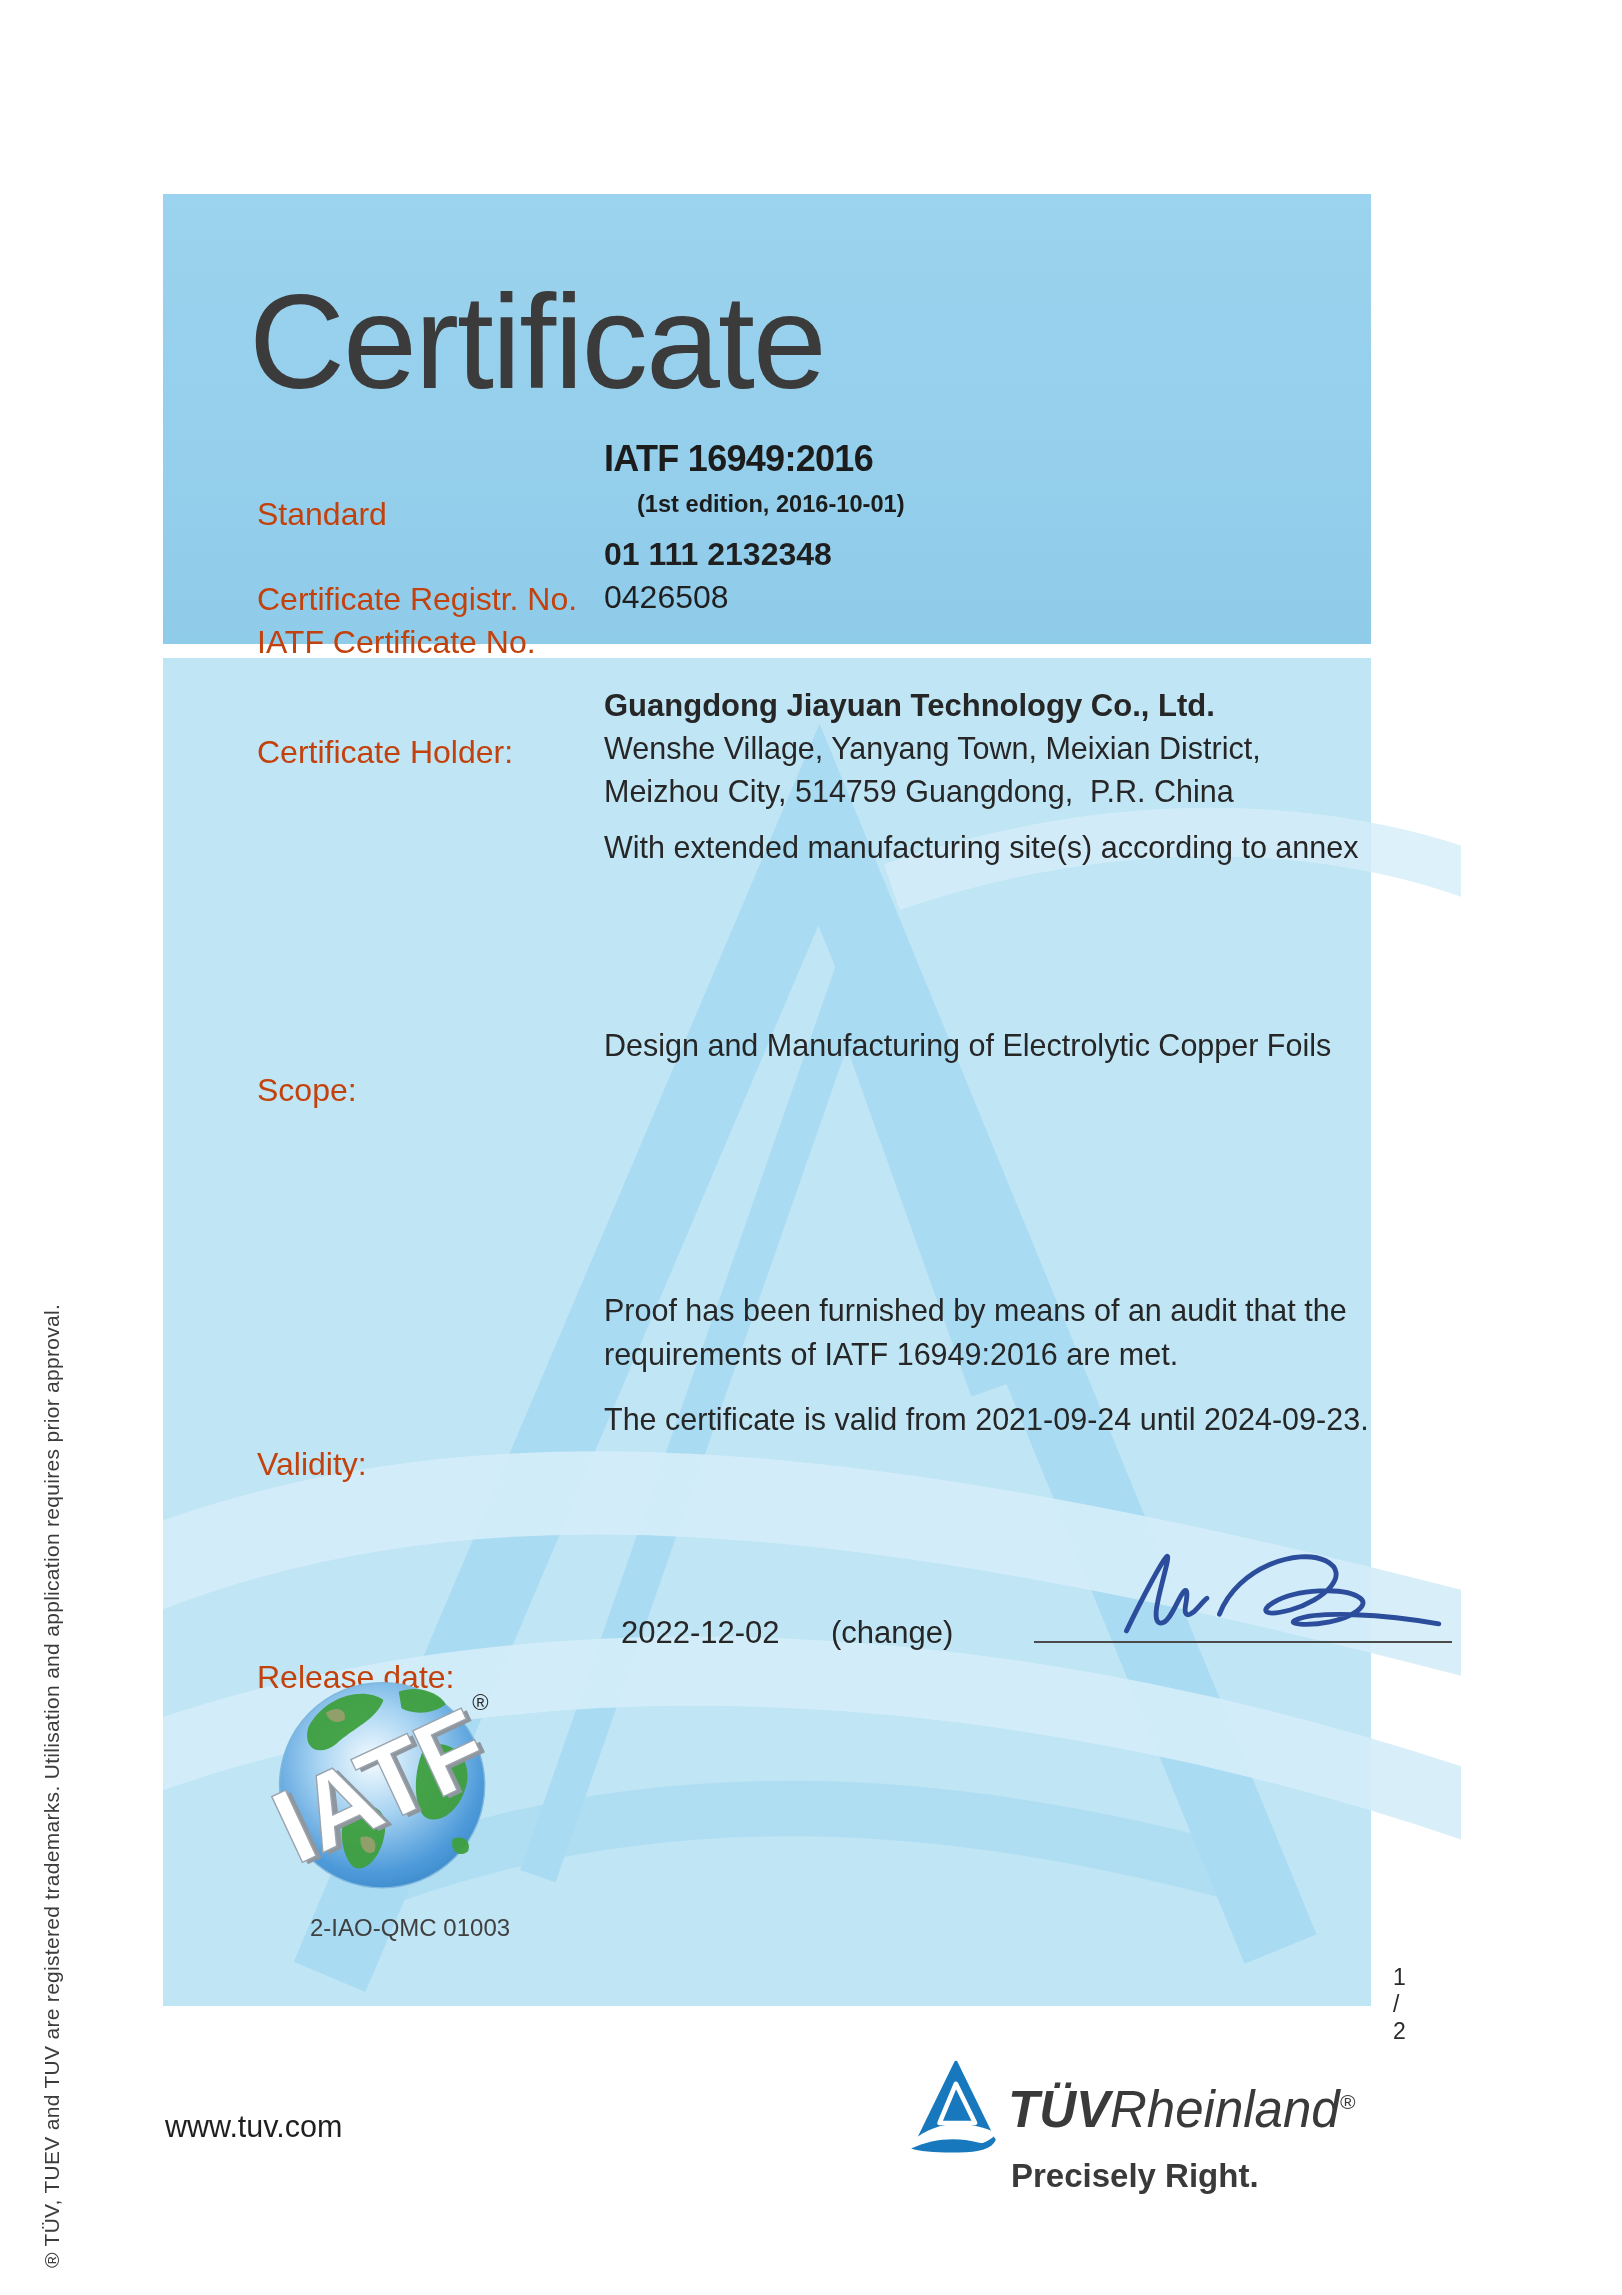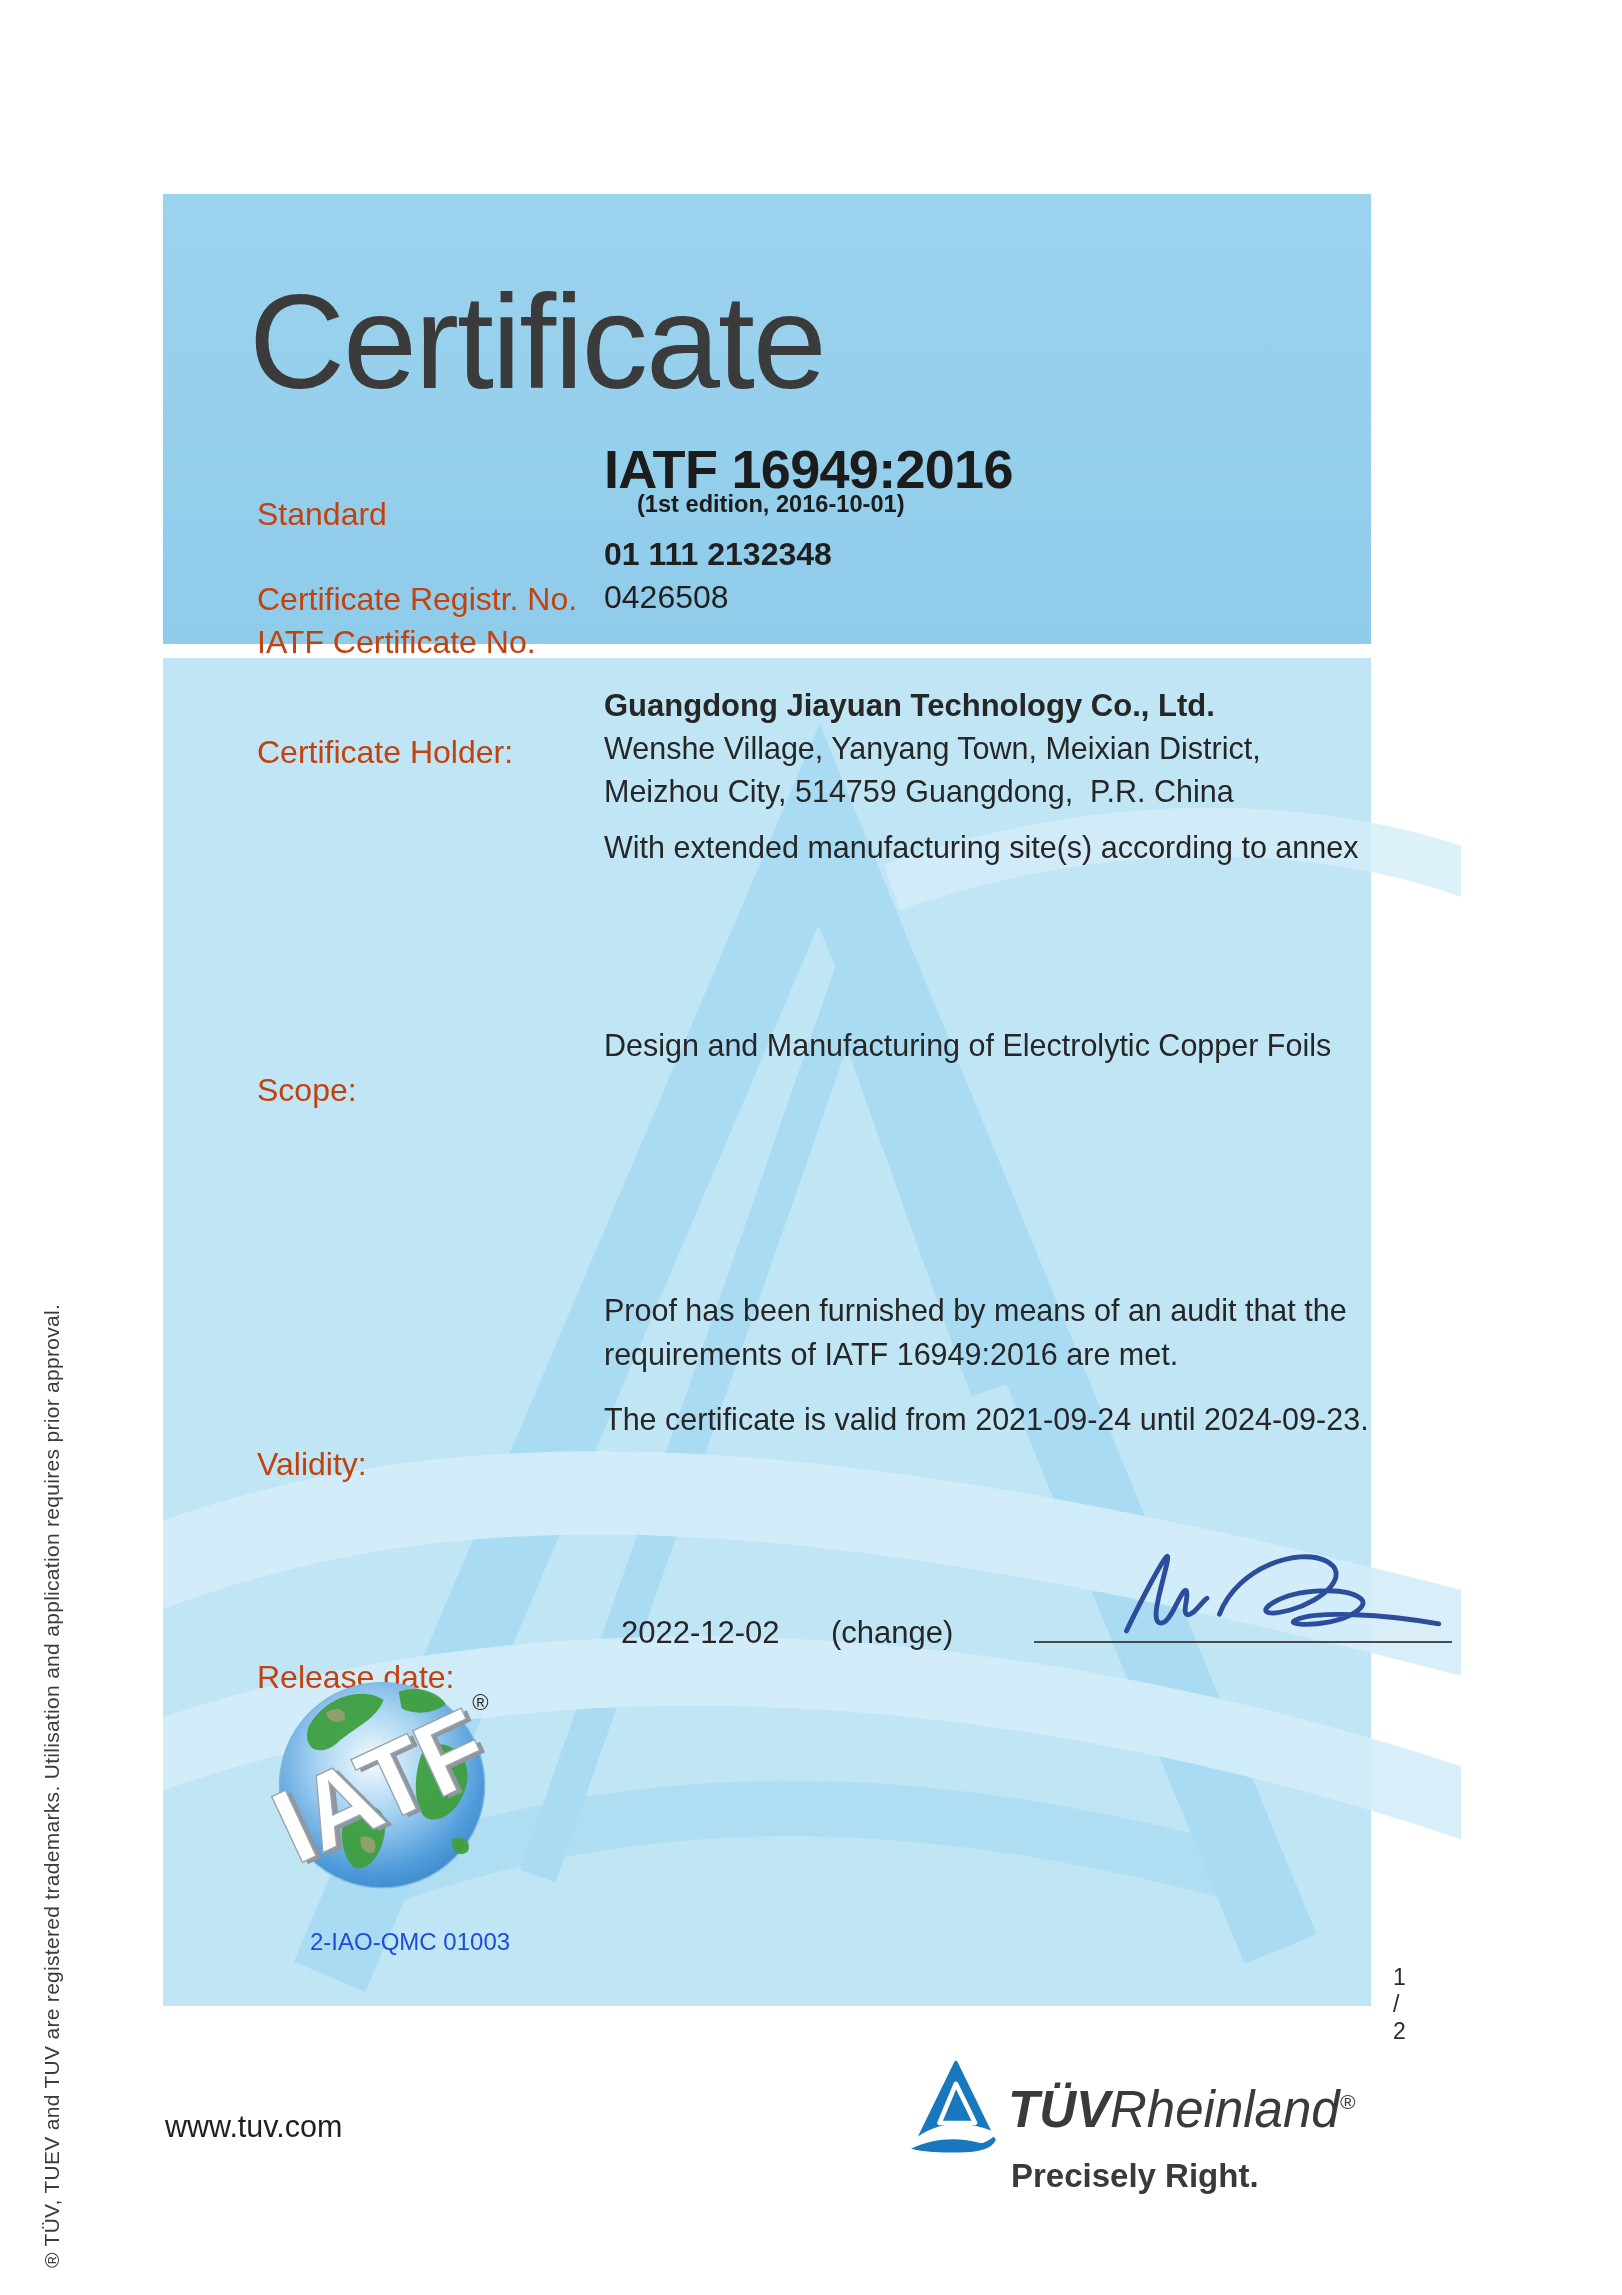--- a/index.html
+++ b/index.html
@@ -26,31 +26,31 @@
   }
   .wm{position:absolute;left:0;top:464px;width:1298px;height:1348px;pointer-events:none;}
   .abs{position:absolute;white-space:pre-wrap;}
   .title{
     left:86px;top:82px;font-size:133px;line-height:1;color:#3b3b3b;
     letter-spacing:-2.1px;font-weight:400;
   }
   .lbl{font-size:32px;color:#c2410c;margin-top:44px;}
   .val{font-size:30.5px;color:#262626;}
   .b{font-weight:700;}
-  .std-val{font-size:54px;letter-spacing:-0.7px;color:#1c1c1c;}
+  .std-val{font-size:36px;letter-spacing:-0.7px;color:#1c1c1c;}
   .edition{font-size:23.6px;color:#1c1c1c;margin-left:32px;}
   .num{font-size:32px;color:#1f1f1f;}
   .issuer{
     left:871px;top:1459px;width:389px;text-align:right;
     font-size:25px;line-height:31px;color:#333333;
   }
   .sig-line{position:absolute;left:871px;top:1447px;width:418px;height:2.1px;background:#4a4a4a;}
   .sig-svg{position:absolute;left:951px;top:1352px;}
   .globe-svg{position:absolute;left:104px;top:1470px;}
-  .iatf-code{left:147px;top:1720px;font-size:24px;color:#1d4ed8;margin-top:14px;}
+  .iatf-code{left:147px;top:1720px;font-size:24px;color:#404040;}
   .page-ind{left:1230px;top:1770px;font-size:23px;color:#2a2a2a;}
   
   .website{position:absolute;left:165px;top:2109px;font-size:30.5px;color:#1f1f1f;}
   .tuv-icon{position:absolute;left:909px;top:2060px;}
   .brand{
     position:absolute;left:1008px;top:2084px;font-size:51px;line-height:1;color:#3a3a3a;
     white-space:nowrap;
     font-style:italic;
   }
   .brand .bold{font-weight:700;}

